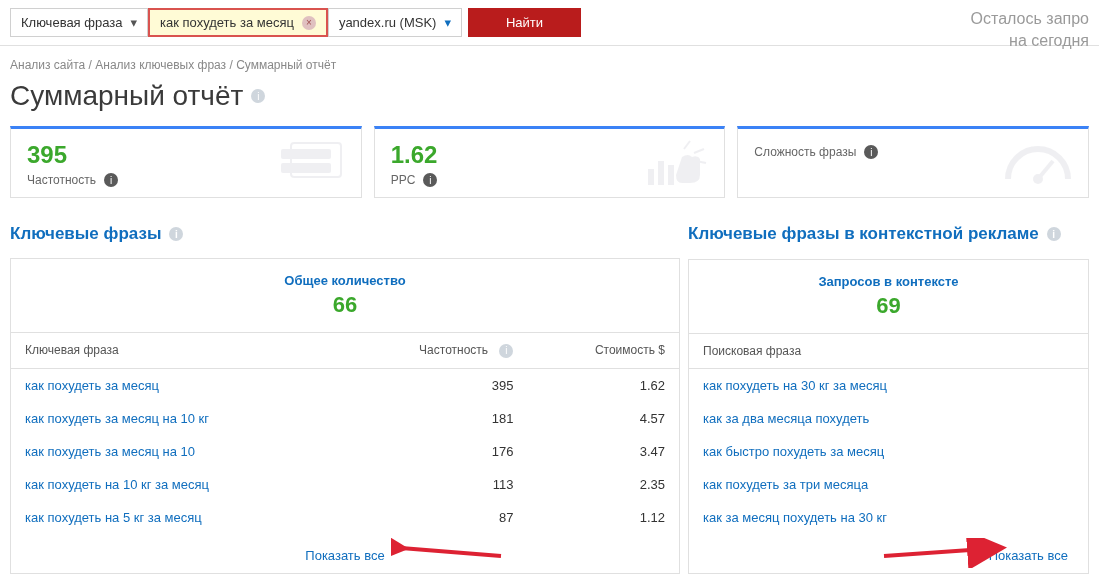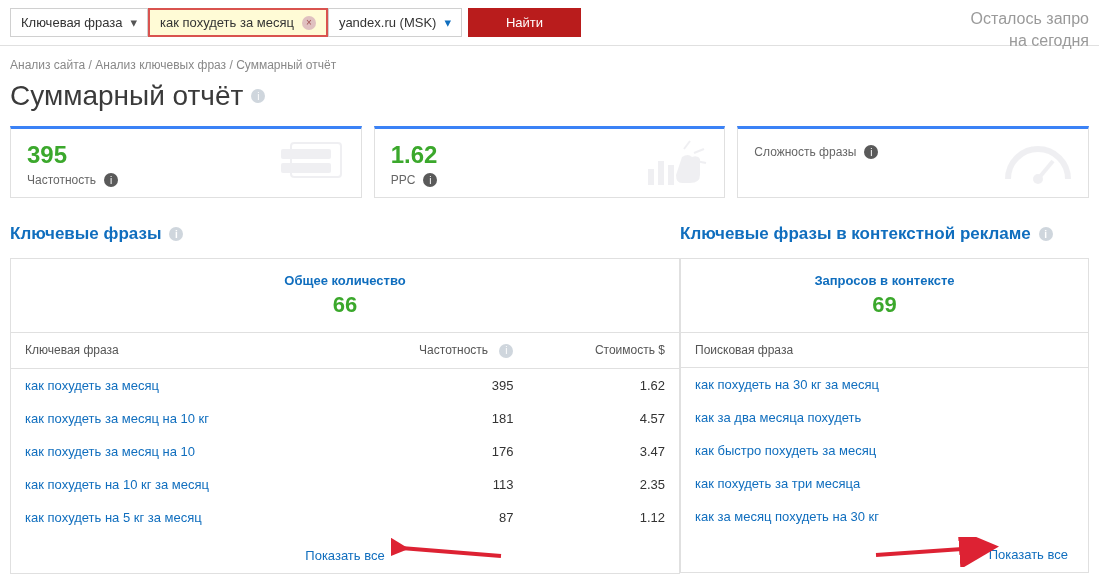--- a/index.html
+++ b/index.html
@@ -27,24 +27,24 @@
   
   
   .cards { display: flex; gap: 12px; padding: 0 10px 18px; }
   .card { flex: 1; background: #fff; border: 1px solid #e0e0e0; border-top: 3px solid #3b82f6; padding: 12px 16px; position: relative; height: 72px; overflow: hidden; }
   .card .val { font-size: 24px; font-weight: 600; color: #3ba82c; }
   .card .val.gray { color: #b0b0b0; }
   .card .lbl { font-size: 12px; color: #666; margin-top: 4px; display: flex; align-items: center; }
   .card .bg-svg { position: absolute; right: 10px; top: 10px; opacity: .15; }
   
   
-  .sections { display: flex; gap: 0; padding: 0 10px; }
+  .sections { display: flex; gap: 8px; padding: 0 10px; }
   .section { display: flex; flex-direction: column; }
   .section.left { flex: 0 0 670px; }
-  .section.right { flex: 1; }
+  .section.right { flex: 1; justify-content: space-between; }
   .sec-title { color: #106ebe; font-size: 17px; font-weight: 600; padding: 8px 0 14px; display: flex; align-items: center; }
   
   
   .panel { border: 1px solid #e0e0e0; background: #fff; }
   .panel-top { text-align: center; padding: 14px 0; border-bottom: 1px solid #e0e0e0; }
   .panel-top .lbl { color: #106ebe; font-size: 13px; font-weight: 600; }
   .panel-top .num { color: #3ba82c; font-size: 22px; font-weight: 600; margin-top: 4px; }
   
   table { width: 100%; border-collapse: collapse; }
   th { text-align: left; padding: 10px 14px; font-weight: 400; font-size: 12px; color: #555; border-bottom: 1px solid #e0e0e0; }

